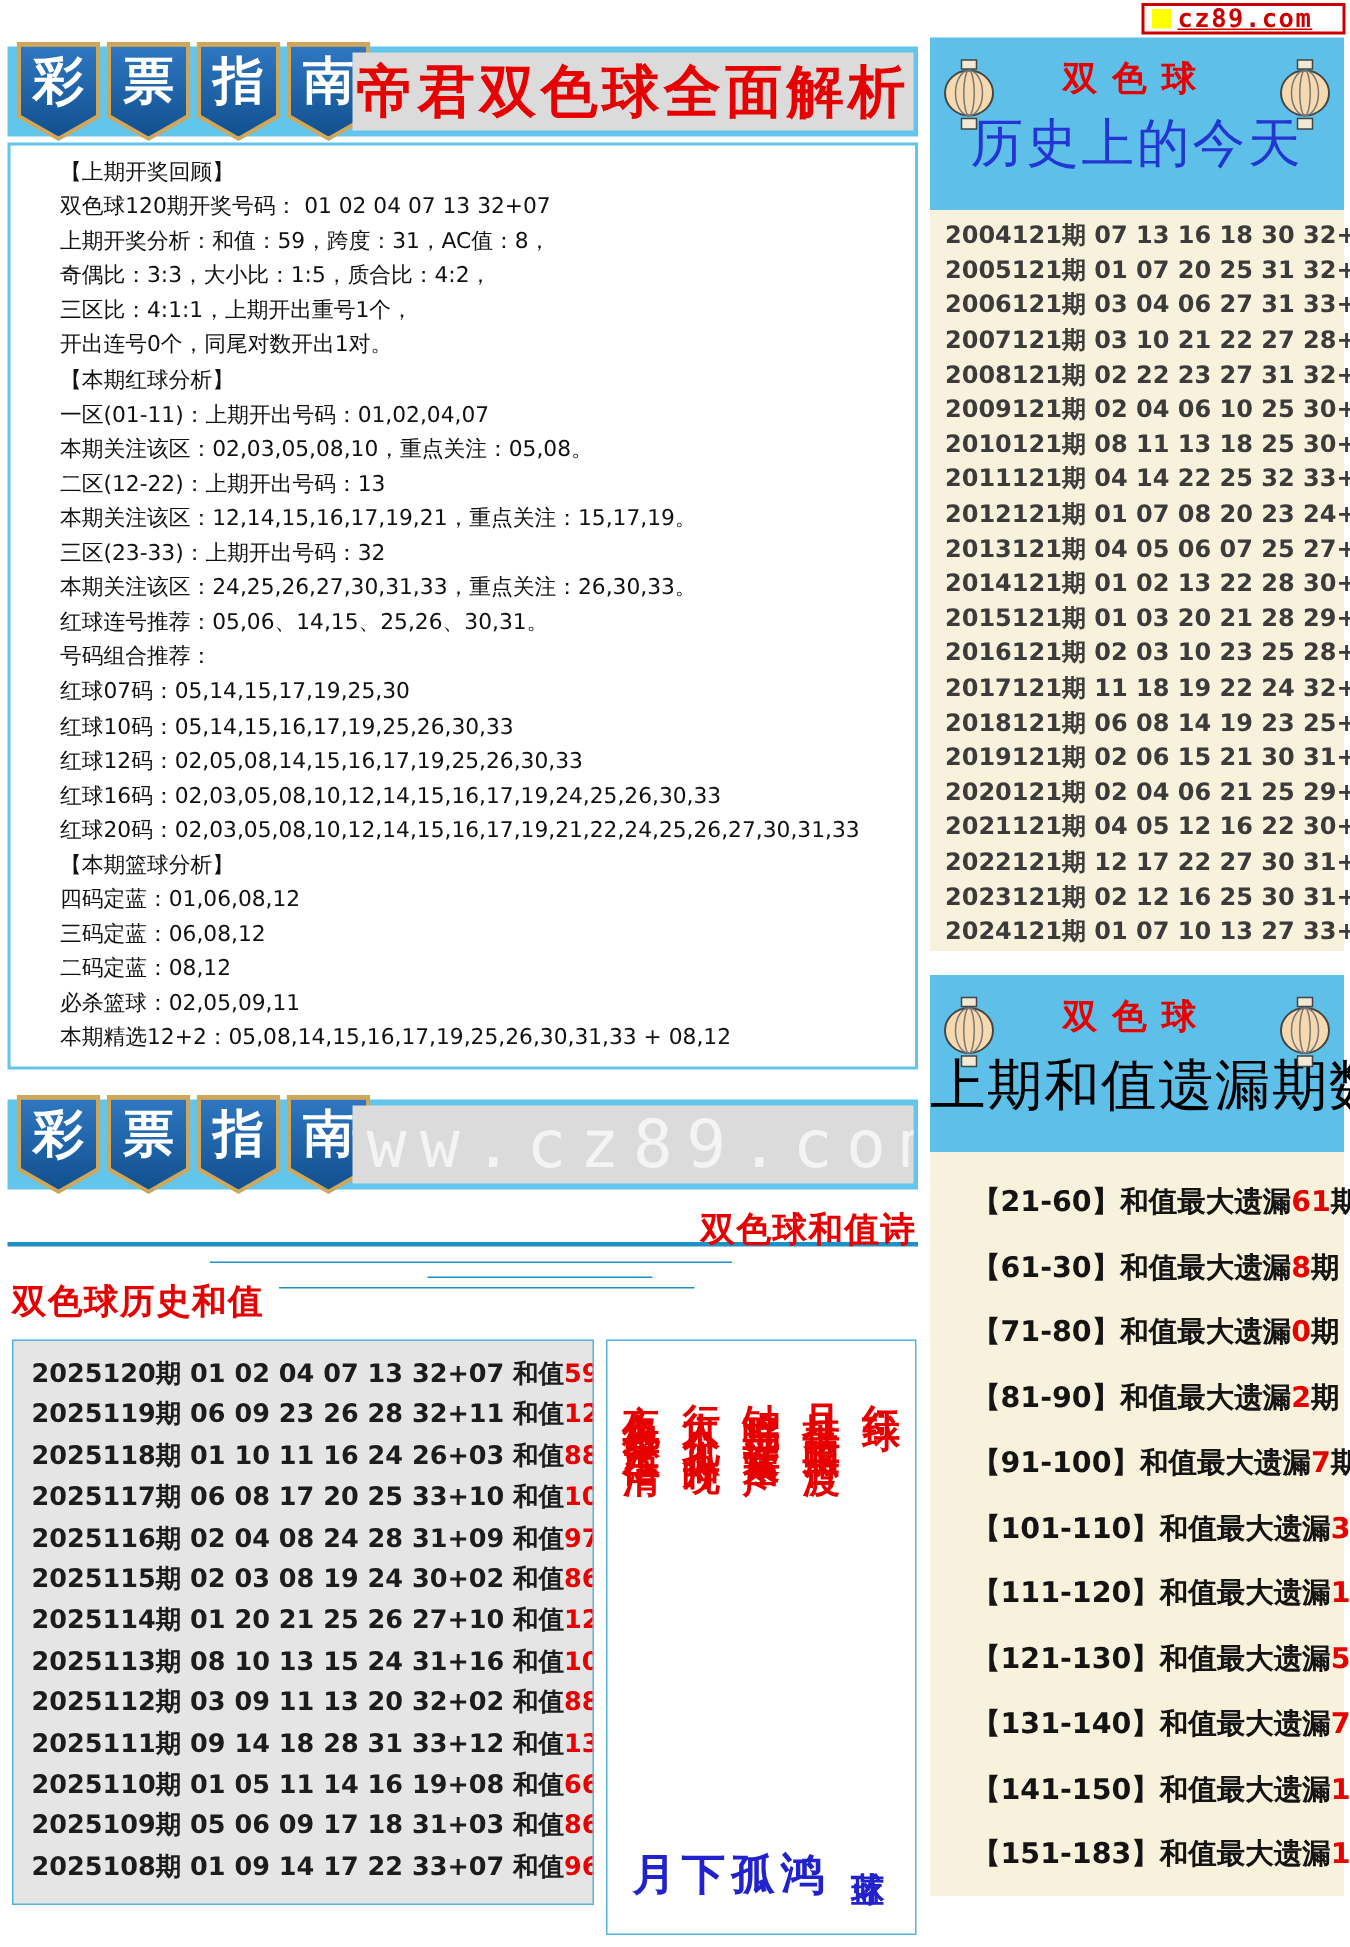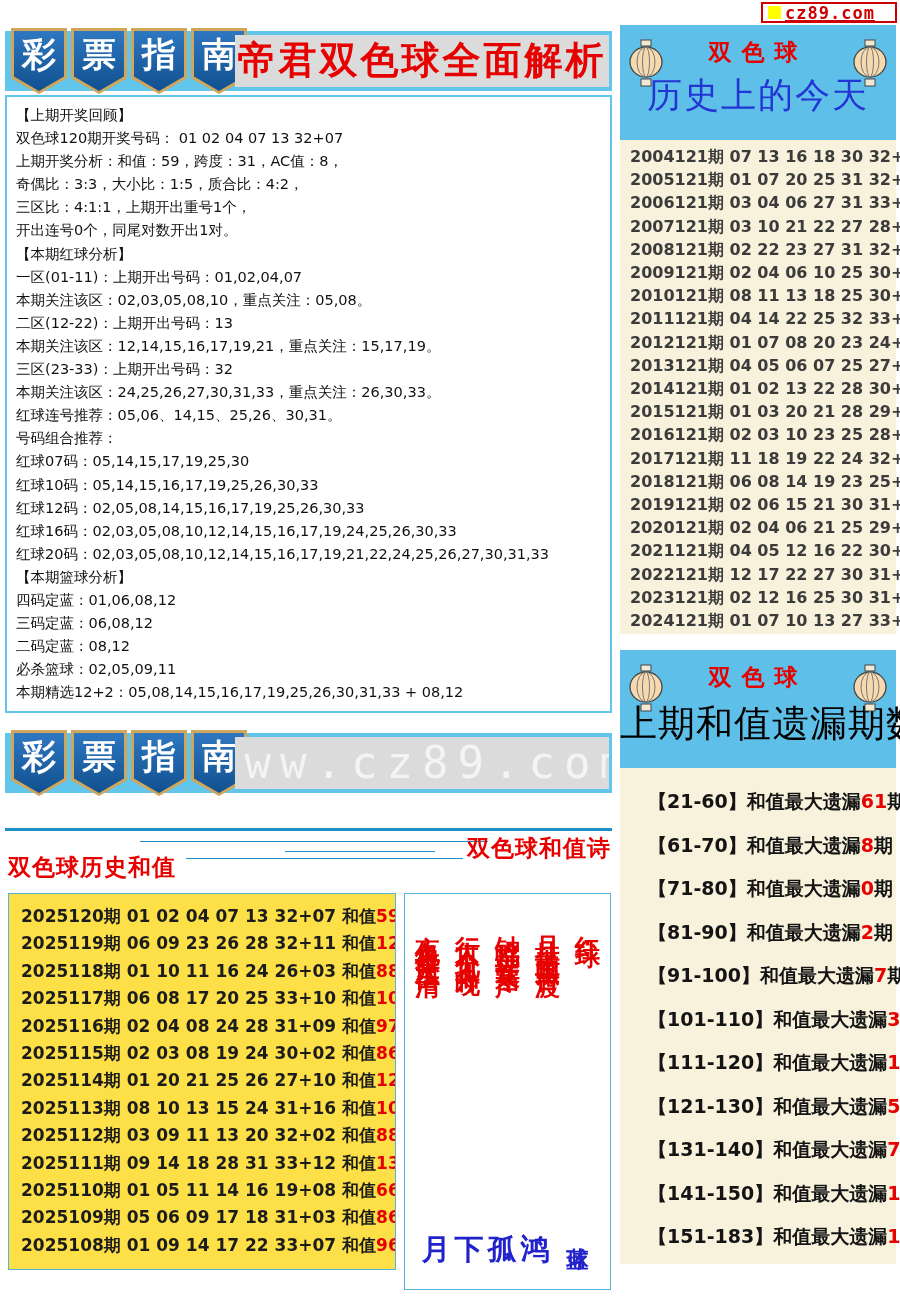--- a/index.html
+++ b/index.html
@@ -30,49 +30,49 @@
   .badge-inner{
     position:absolute;left:3px;top:3px;right:3px;bottom:3px;
     background:linear-gradient(180deg,#2e77c0,#11508f);
     clip-path:polygon(0 0,100% 0,100% 76%,50% 100%,0 76%);
     display:flex;align-items:flex-start;justify-content:center;
   }
   .badge-char{color:#ffffff;font-weight:bold;font-size:34px;line-height:46px;
     font-family:"DejaVu Serif","Liberation Serif",serif;}
   .banner-titlebox{
     position:absolute;left:230px;right:3px;top:7px;bottom:7px;background:#dbdbdb;
-    display:flex;justify-content:center;overflow:hidden;
+    display:flex;align-items:center;justify-content:center;overflow:hidden;
   }
   .calli{font-family:"DejaVu Serif","Liberation Serif",serif;font-weight:bold;}
   .main-title{color:#e60000;font-size:38px;letter-spacing:3px;white-space:nowrap;}
   .watermark-text{color:#f4f4f4;font-size:44px;letter-spacing:9px;
     font-family:"DejaVu Sans Mono","Liberation Mono",monospace;white-space:nowrap;}
 
   
   .analysis-box{
     position:absolute;left:5px;top:95px;width:607px;height:618px;box-sizing:border-box;
     background:#ffffff;border:2px solid #62c6ec;padding:7px 0 0 9px;overflow:hidden;
   }
-  .analysis-line{font-size:14.5px;line-height:23.1px;color:#111111;white-space:nowrap;}
+  .analysis-line{font-size:14.5px;line-height:23.1px;color:#111111;white-space:nowrap;margin-left:24px;}
 
   
   .divider-thick{position:absolute;left:5px;top:828px;width:607px;height:3px;background:#1e90c8;}
   .divider-thin1{position:absolute;left:140px;top:841px;width:348px;height:1px;background:#1e90c8;}
   .divider-thin2{position:absolute;left:285px;top:851px;width:150px;height:1px;background:#1e90c8;}
 
   
   .bt-left{position:absolute;left:8px;top:852px;width:455px;display:flex;align-items:center;}
-  .bt-right{position:absolute;left:425px;top:833px;width:186px;text-align:right;}
+  .bt-right{position:absolute;left:425px;top:804px;width:186px;text-align:right;}
   .section-title{color:#e60000;font-size:23px;letter-spacing:1px;white-space:nowrap;}
   .title-line{flex:1;height:1px;background:#1e90c8;margin:0 0 18px 10px;}
 
   
   .history-box{
     position:absolute;left:8px;top:893px;width:388px;height:377px;box-sizing:border-box;
-    border:1px solid #55b4dc;background:#fde047;padding:9px 2px 0 12px;overflow:hidden;
+    border:1px solid #55b4dc;background:#e5e5e5;padding:9px 2px 0 12px;overflow:hidden;
   }
   .hezhi-row{font-size:17px;font-weight:bold;color:#1c1c1c;line-height:27.4px;white-space:nowrap;}
   .hezhi-row .sum-val{color:#e60000;}
 
   
   .poem-box{
     position:absolute;left:404px;top:893px;width:207px;height:397px;box-sizing:border-box;
     border:1px solid #55b4dc;background:#ffffff;overflow:hidden;
   }
   .poem-cols{display:flex;flex-direction:row-reverse;justify-content:center;gap:7px;
@@ -301,21 +301,21 @@
         <ellipse cx="18" cy="23" rx="9" ry="15" fill="none" stroke="#777" stroke-width="1"></ellipse>
         <ellipse cx="18" cy="23" rx="3.5" ry="15" fill="none" stroke="#777" stroke-width="1"></ellipse>
         <rect x="13" y="40" width="10" height="7" fill="#f2e9d4" stroke="#444" stroke-width="1"></rect>
       </svg></span>
   <div class="rpanel-title">双色球</div>
   <div class="rpanel-sub">上期和值遗漏期数</div>
 </div>
 
 <div class="rlist rlist2" id="omissionList">
     <div class="omission-row"><span>【21-60】</span><span>和值最大遗漏</span><span class="om-val">61</span><span>期</span></div>
-    <div class="omission-row"><span>【61-70】</span><span>和值最大遗漏</span><span class="om-val">8</span><span>期</span></div>
+    <div class="omission-row"><span>【61-30】</span><span>和值最大遗漏</span><span class="om-val">8</span><span>期</span></div>
     <div class="omission-row"><span>【71-80】</span><span>和值最大遗漏</span><span class="om-val">0</span><span>期</span></div>
     <div class="omission-row"><span>【81-90】</span><span>和值最大遗漏</span><span class="om-val">2</span><span>期</span></div>
     <div class="omission-row"><span>【91-100】</span><span>和值最大遗漏</span><span class="om-val">7</span><span>期</span></div>
     <div class="omission-row"><span>【101-110】</span><span>和值最大遗漏</span><span class="om-val">3</span><span>期</span></div>
     <div class="omission-row"><span>【111-120】</span><span>和值最大遗漏</span><span class="om-val">19</span><span>期</span></div>
     <div class="omission-row"><span>【121-130】</span><span>和值最大遗漏</span><span class="om-val">55</span><span>期</span></div>
     <div class="omission-row"><span>【131-140】</span><span>和值最大遗漏</span><span class="om-val">7</span><span>期</span></div>
     <div class="omission-row"><span>【141-150】</span><span>和值最大遗漏</span><span class="om-val">103</span></div>
     <div class="omission-row"><span>【151-183】</span><span>和值最大遗漏</span><span class="om-val">107</span></div>
   </div>

